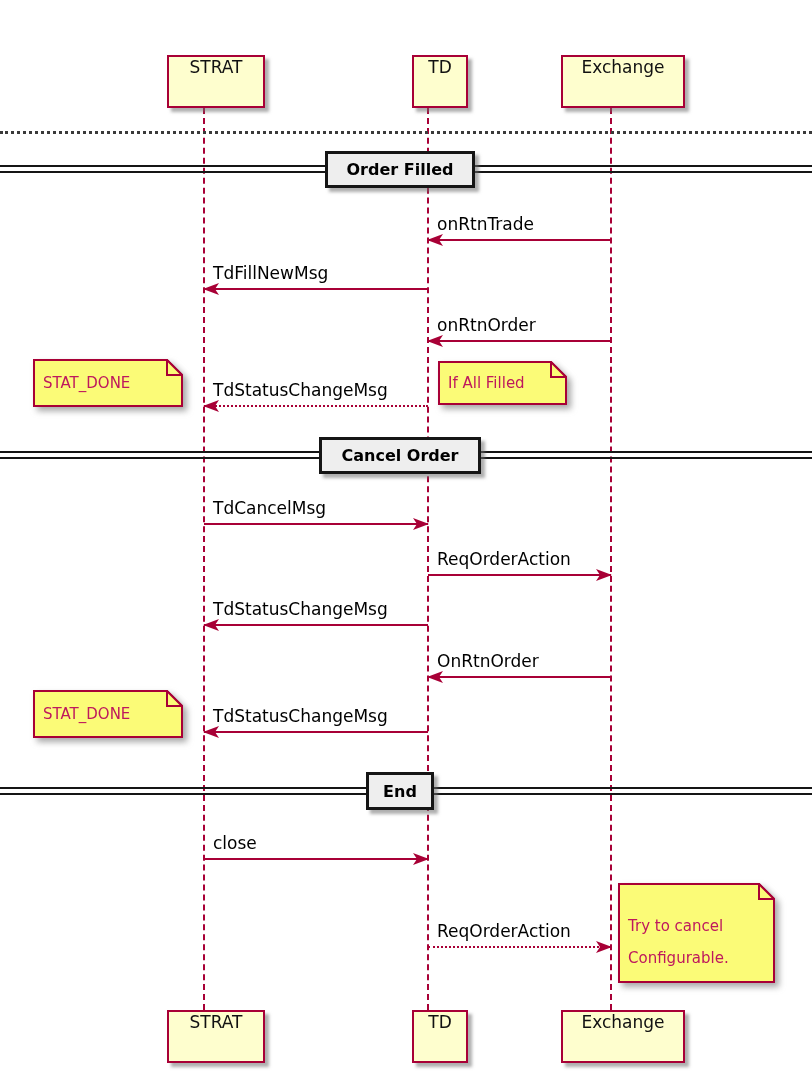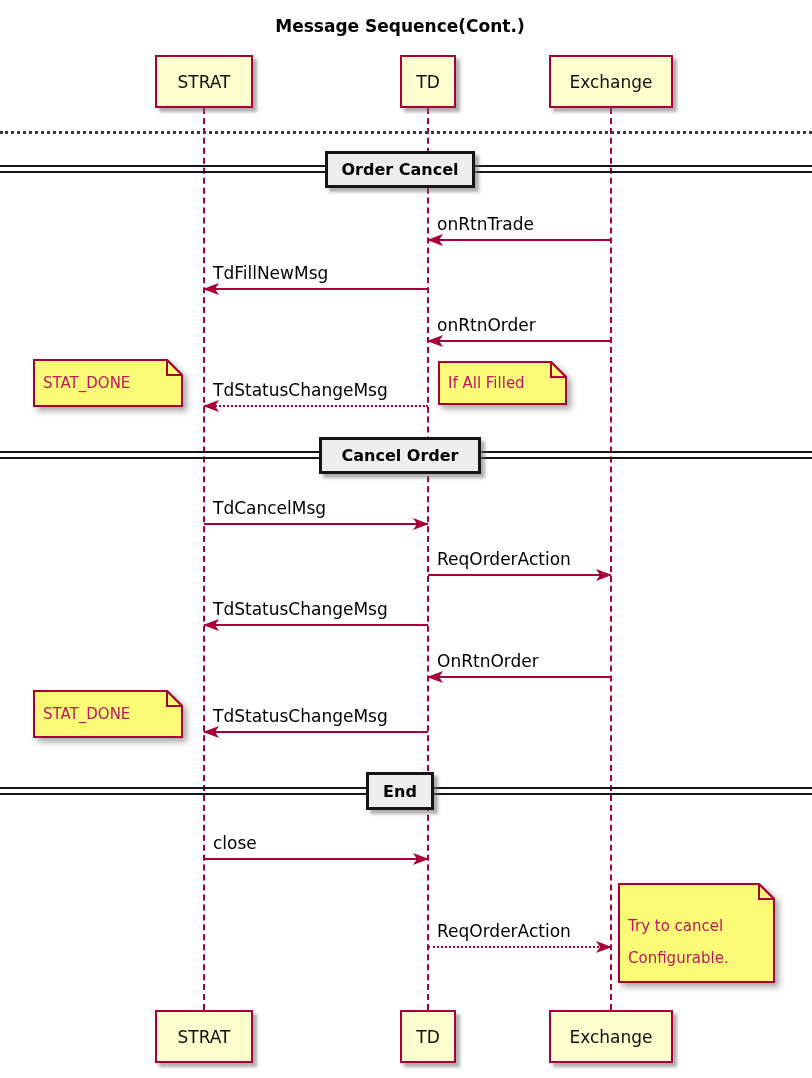--- a/index.html
+++ b/index.html
@@ -4,22 +4,22 @@
 <style>
   html,body{margin:0;padding:0;background:#fff;}
   .canvas{position:relative;width:812px;height:1078px;background:#fff;overflow:hidden;
           font-family:"DejaVu Sans","Liberation Sans",sans-serif;}
   .title{position:absolute;left:400px;top:16px;transform:translateX(-50%);
          font-size:17px;font-weight:bold;color:#000;white-space:nowrap;}
   .lifeline{position:absolute;width:0;border-left:2px dashed #A80036;top:108px;height:902px;}
   .ll-strat{left:203px;} .ll-td{left:427px;} .ll-exch{left:610px;}
   .pagebreak{position:absolute;left:0;top:131px;width:812px;height:0;border-top:3px dotted #3a3a3a;}
   .pbox{position:absolute;box-sizing:border-box;background:#FEFECE;border:2px solid #A80036;
-        box-shadow:4px 4px 3px rgba(110,110,110,.55);display:flex;align-items:center;
-        justify-content:center;font-size:17px;color:#111;}
+        box-shadow:4px 4px 3px rgba(110,110,110,.55);display:flex;align-items:flex-start;
+        justify-content:center;font-size:17px;color:#111;margin-left:12px;}
   .p-strat{left:155px;width:98px;} .p-td{left:400px;width:56px;} .p-exch{left:549px;width:124px;}
   .p-top{top:55px;height:53px;} .p-bot{top:1010px;height:53px;}
   .divider-line{position:absolute;left:0;width:812px;height:8px;box-sizing:border-box;
         border-top:2px solid #151515;border-bottom:2px solid #151515;}
   .dl-1{top:165px;} .dl-2{top:451px;} .dl-3{top:787px;}
   .divider-box{position:absolute;box-sizing:border-box;background:#EEEEEE;border:3px solid #151515;
         box-shadow:4px 4px 3px rgba(110,110,110,.55);display:flex;align-items:center;
         justify-content:center;font-size:16px;font-weight:bold;color:#000;}
   .db-1{left:325px;top:151px;width:150px;height:37px;}
   .db-2{left:319px;top:437px;width:162px;height:37px;}
@@ -35,34 +35,33 @@
   .note svg{position:absolute;left:0;top:0;filter:drop-shadow(4px 4px 3px rgba(110,110,110,.6));}
   .note-text{position:absolute;left:0;top:0;right:0;bottom:0;display:flex;flex-direction:column;
         justify-content:center;padding:2px 10px;box-sizing:border-box;font-size:15px;color:#be185d;}
   .note-text div{line-height:32px;white-space:nowrap;}
 </style>
 </head>
 <body>
 
 <div class="canvas">
 
-  <div class="title">Message Sequence(Cont.)</div>
 
   <div class="lifeline ll-strat"></div>
   <div class="lifeline ll-td"></div>
   <div class="lifeline ll-exch"></div>
 
   <div class="pagebreak"></div>
 
   <div class="divider-line dl-1"></div>
   <div class="divider-line dl-2"></div>
   <div class="divider-line dl-3"></div>
 
   <div class="divider-box db-1">
-    <span>Order Cancel</span>
+    <span>Order Filled</span>
   </div>
   <div class="divider-box db-2">
     <span>Cancel Order</span>
   </div>
   <div class="divider-box db-3">
     <span>End</span>
   </div>
 
   <div class="pbox p-strat p-top">
     <span>STRAT</span>

